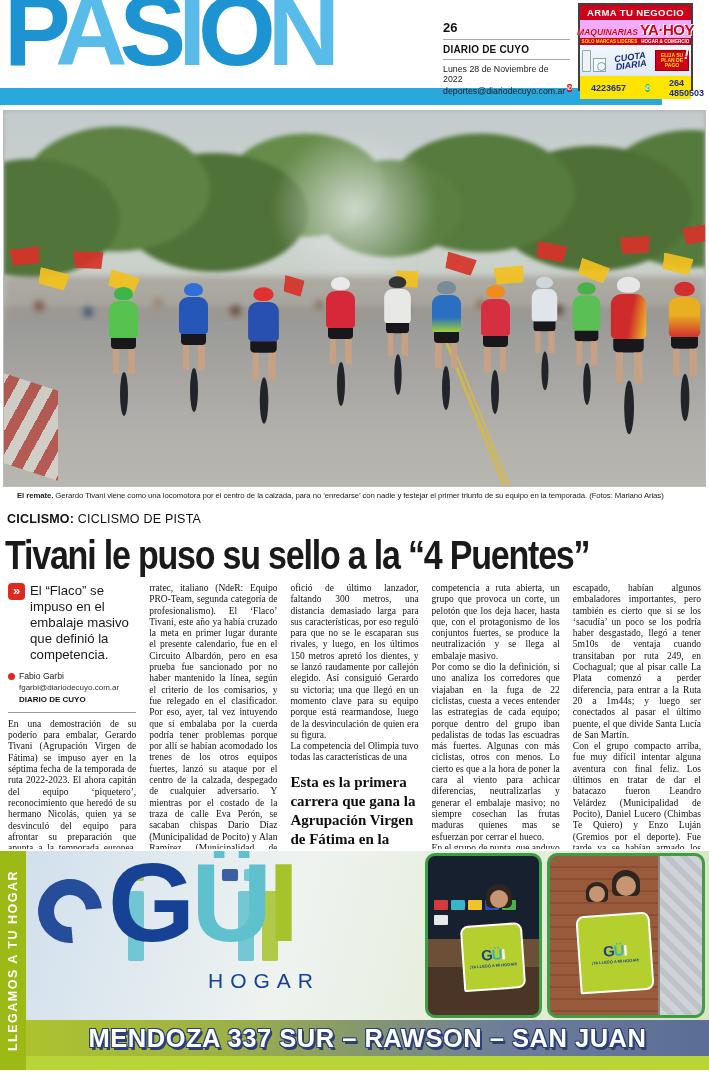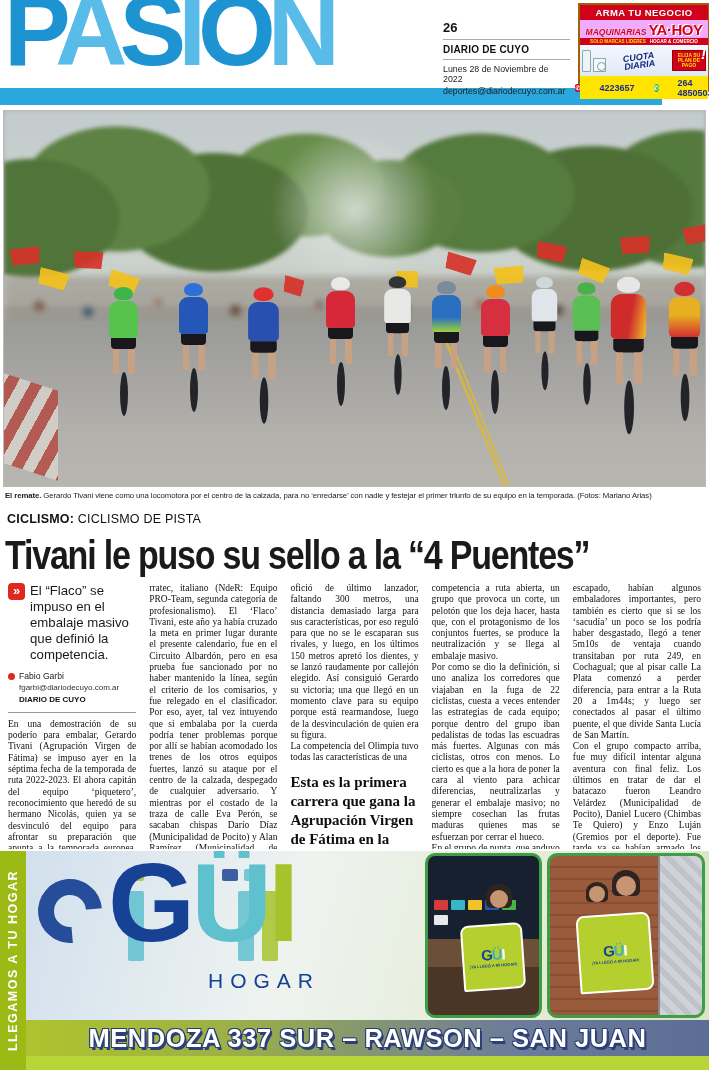--- a/index.html
+++ b/index.html
@@ -12,22 +12,22 @@
   .pasion-logo { position:absolute; left:4px; top:-20px; font-size:100px; font-weight:900;
                  letter-spacing:-8px; line-height:1; font-family:"Liberation Sans",sans-serif; }
   .blue-bar { position:absolute; left:0; top:88px; width:662px; height:17px; background:#2aa7dc; }
   .mast-info { position:absolute; left:443px; top:20px; width:127px; color:#111; }
   .mast-page { font-size:13px; font-weight:bold; }
   .mast-rule { border:none; border-top:1px solid #aaa; margin:4px 0; }
   .mast-paper { font-size:10px; font-weight:bold; letter-spacing:.2px; }
   .mast-date, .mast-email { font-size:8.8px; color:#222; margin-top:2px; }
 
   
-  .top-ad { position:absolute; left:578px; top:3px; width:132px; height:88px;
-            border:2px solid #a16207; background:#fff; font-family:"Liberation Sans",sans-serif; }
+  .top-ad { position:absolute; left:578px; top:3px; width:115px; height:88px;
+            border:2px solid #404040; background:#fff; font-family:"Liberation Sans",sans-serif; }
   .ta-row1 { background:#d0021b; color:#fff; font-weight:900; font-size:9.5px; text-align:center;
              padding:2px 0; letter-spacing:.4px; }
   .ta-row2 { background:#f0abfc; text-align:center; padding:1px 0 0; }
   .ta-brandline { display:flex; align-items:baseline; justify-content:center; gap:2px; }
   .ta-maq { color:#d0021b; font-style:italic; font-weight:900; font-size:8.5px; text-shadow:0 0 1px #fff; }
   .ta-yahoy { color:#d0021b; font-weight:900; font-size:15px; letter-spacing:-.5px;
               text-shadow:1px 1px 0 #fff,-1px -1px 0 #fff; }
   .ta-strip { background:#d0021b; display:flex; justify-content:center; gap:4px; font-size:4.6px;
               font-weight:bold; padding:1px 0; }
   .ta-strip .y { color:#ffe400; } .ta-strip .w { color:#fff; }
@@ -92,21 +92,21 @@
   .rider { position:absolute; display:flex; flex-direction:column; align-items:center; filter:blur(.45px); }
   .helmet { width:19px; height:13px; border-radius:50% 50% 42% 42%; }
   .torso { width:29px; height:37px; border-radius:9px 9px 4px 4px; margin-top:1px; }
   .shorts { width:25px; height:11px; background:#17171c; border-radius:0 0 4px 4px; }
   .legs { display:flex; gap:9px; } .leg { width:6.5px; height:25px; background:#c7a183; }
   .wheel { width:8px; height:44px; background:#23232a; border-radius:50%; margin-top:-2px; }
 
   
   .caption { position:absolute; left:5px; top:491px; width:700px; font-size:7.8px; color:#222;
              letter-spacing:-.1px; white-space:nowrap; }
-  .caption b { font-weight:bold; }
+  .caption b { font-weight:bold;margin-left:12px; }
   .kicker { position:absolute; left:7px; top:512px; font-size:12.5px; color:#111; letter-spacing:.2px; }
   .kicker b { font-weight:bold; }
   .headline { position:absolute; left:5px; top:531px; width:702px; font-size:34px; font-weight:900;
               letter-spacing:-1.2px; color:#1a1a1a; white-space:nowrap;
               transform:scaleY(1.22); transform-origin:left top; }
 
   
   .body-cols { position:absolute; left:8px; top:583px; width:693px; height:266px; display:flex; gap:13px; }
   .col { flex:1 1 0; font-family:"Liberation Serif", serif; font-size:9.5px; line-height:11.3px;
          text-align:justify; color:#111; overflow:hidden; }

